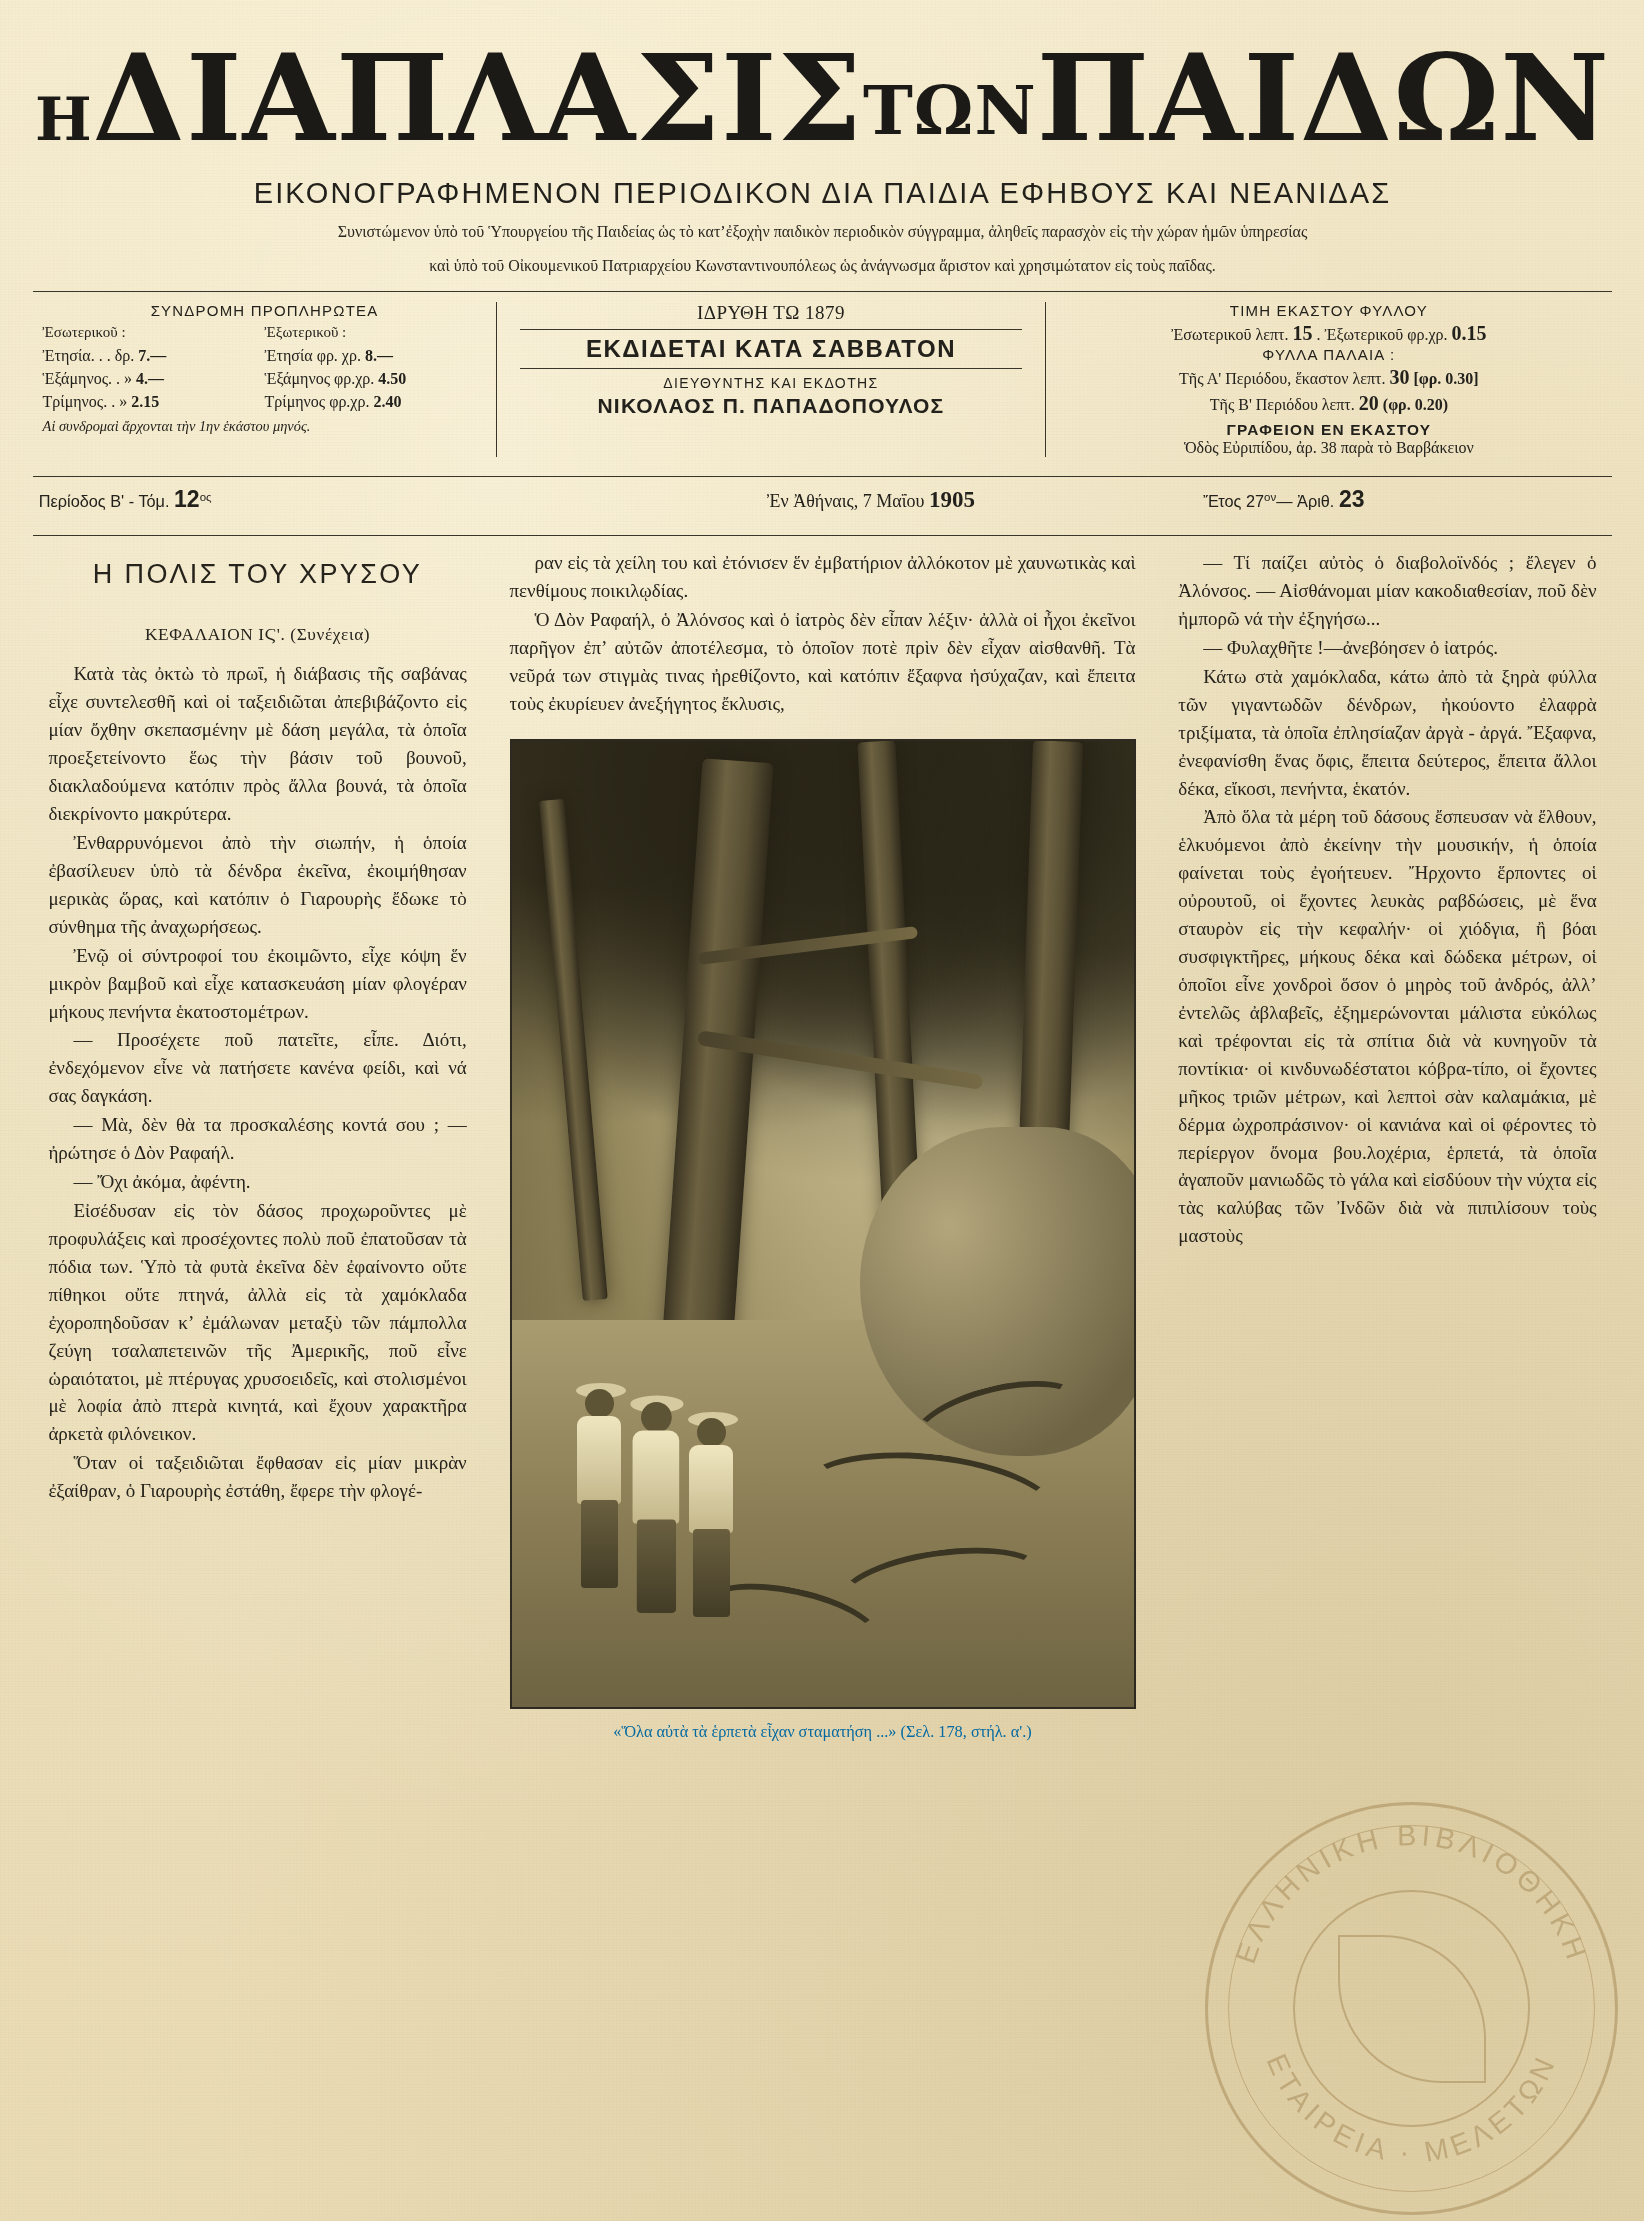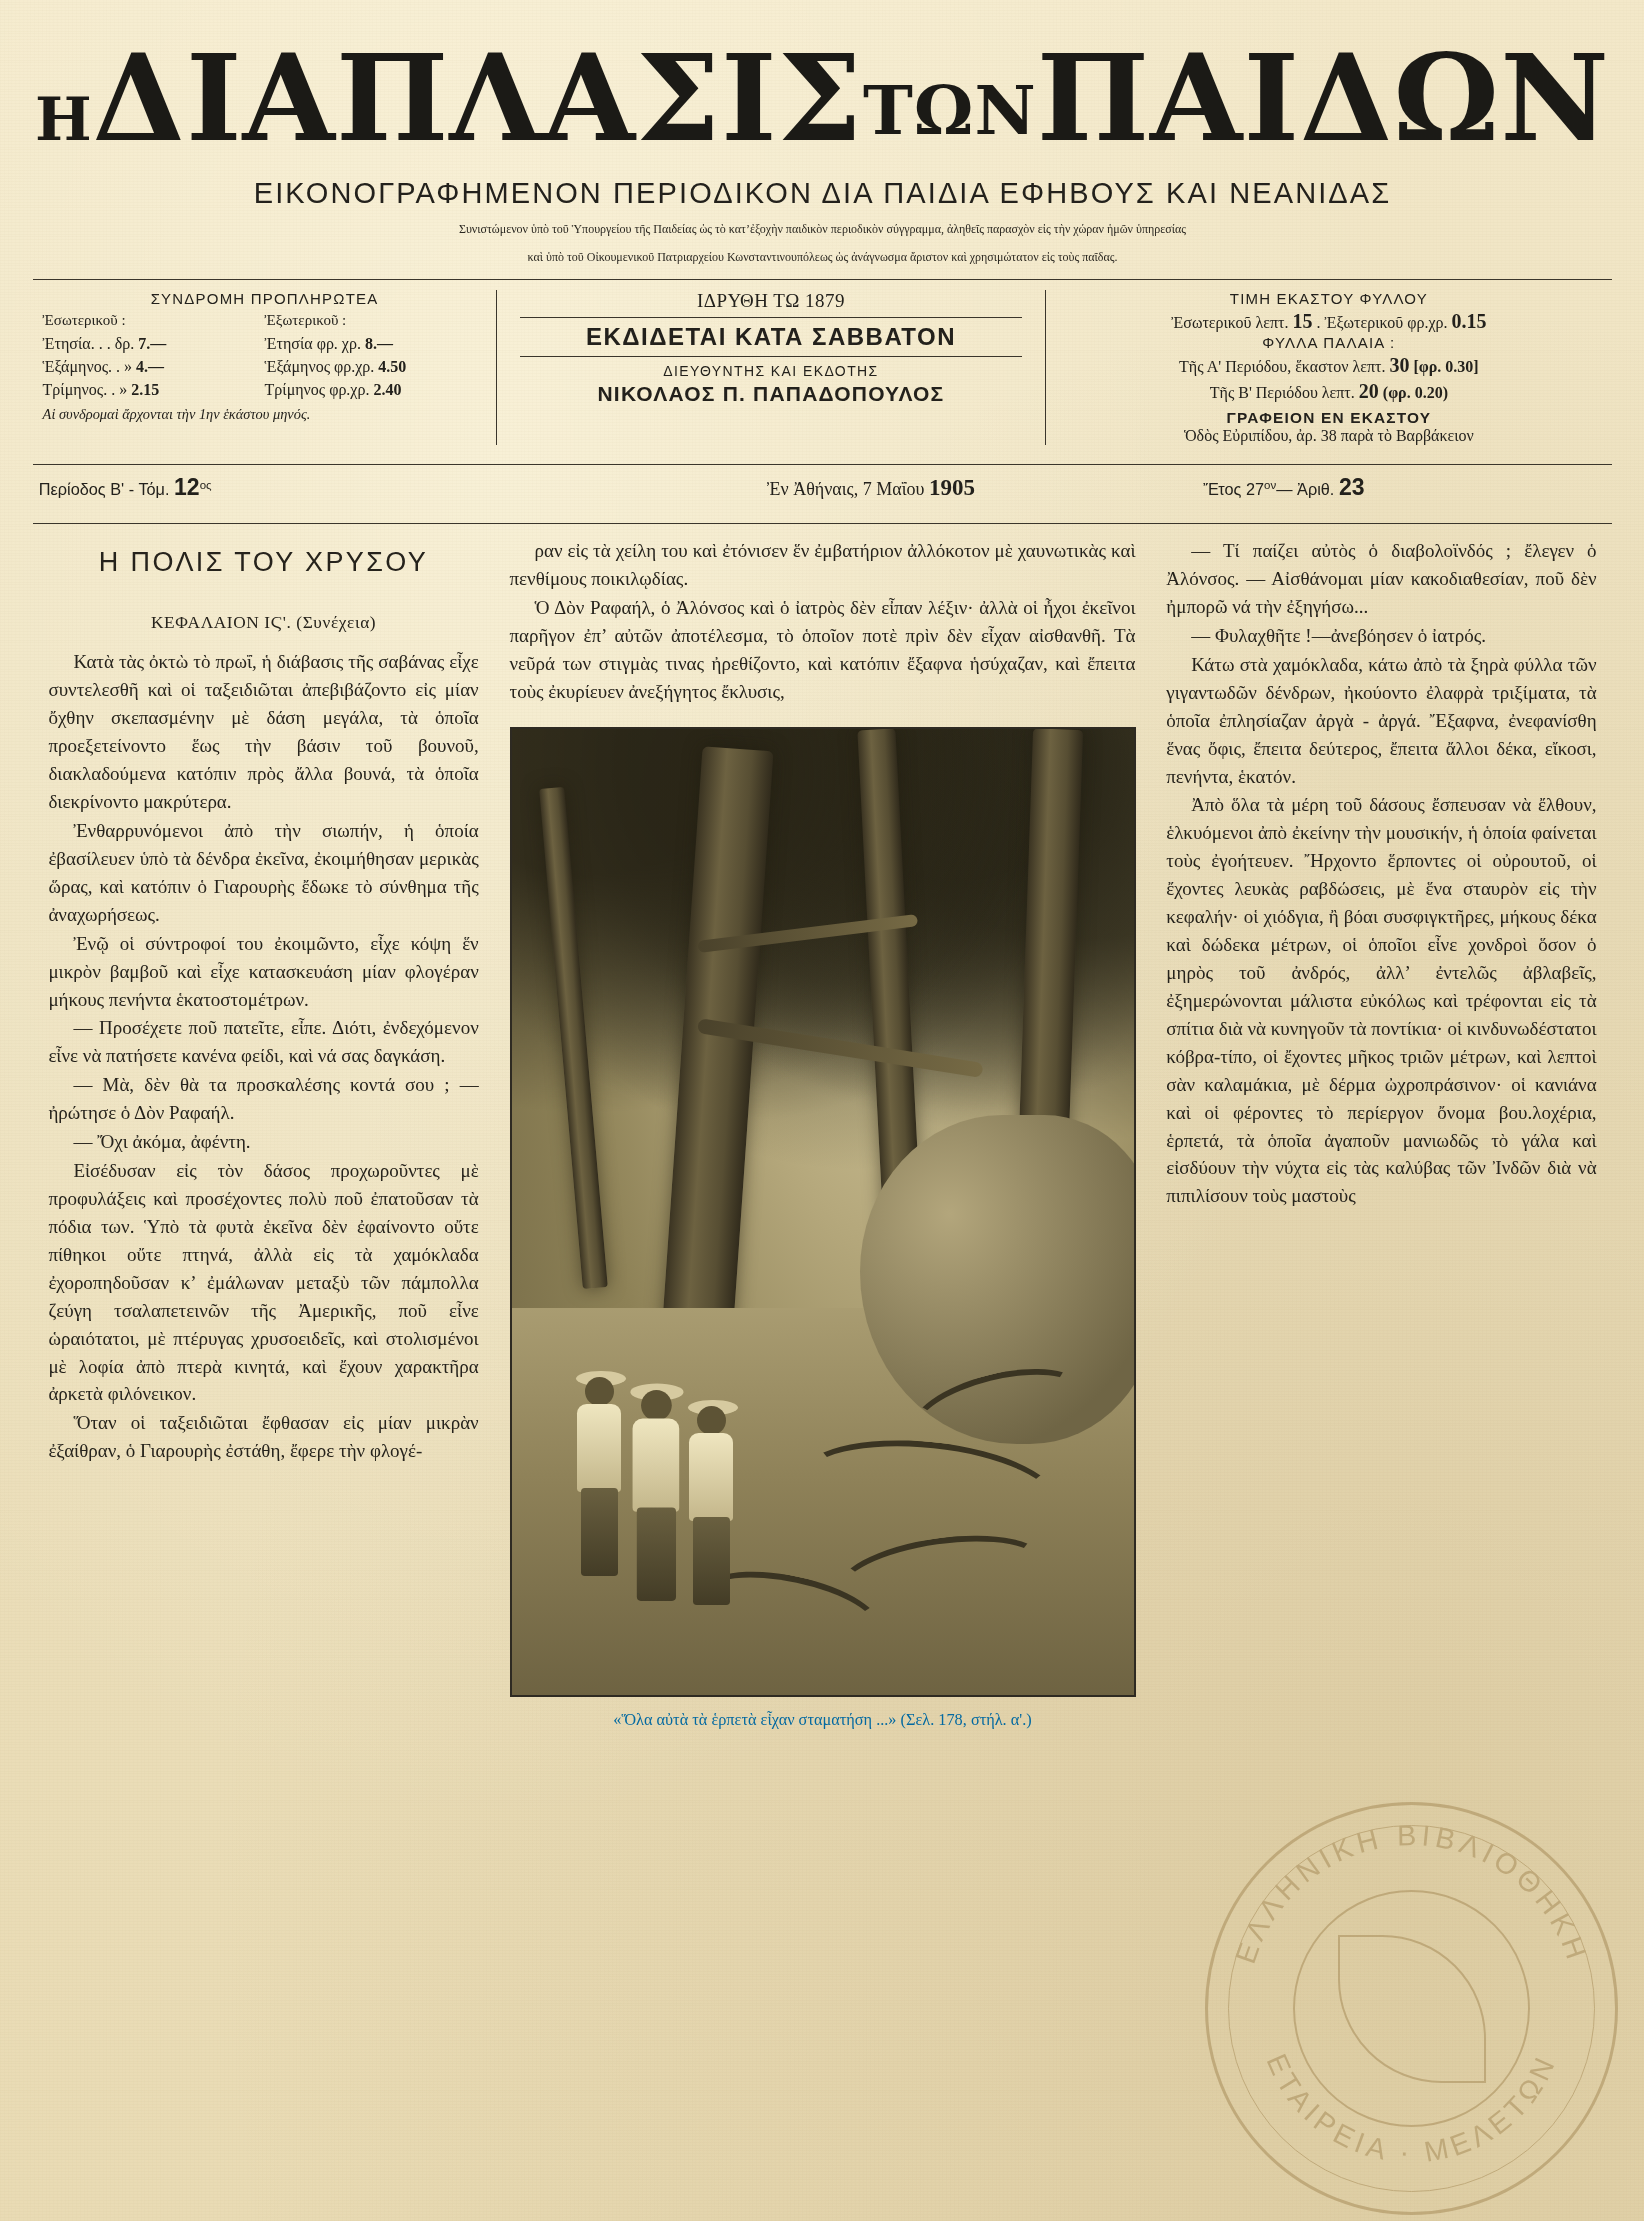--- a/index.html
+++ b/index.html
@@ -62,21 +62,21 @@
   .subtitle {
     margin-top: 24px;
     font-size: 29px;
     letter-spacing: 2.1px;
     color: #23211c;
     font-family: "Liberation Sans", sans-serif;
   }
   .blurb {
     margin: 9.6px auto 0;
     width: 1460px;
-    font-size: 12px;
+    font-size: 16px;
     line-height: 1.5;
     color: #2a2720;
   }
 
   .rule {
     border: 0;
     border-top: 1.9px solid #3a352b;
     margin: 13.4px 0 0 0;
   }
 
@@ -144,20 +144,21 @@
   .issueband .num { font-size: 23px; font-weight: 700; }
   .sup { font-size: 11.5px; vertical-align: super; }
 
   
   .body {
     display: flex;
     padding-top: 13.4px;
     height: 1460px;
     box-sizing: border-box;
     position: relative;
+    gap: 12px;
   }
   .col {
     width: 466px;
     padding: 0 15.4px;
     box-sizing: border-box;
     font-size: 19px;
     line-height: 1.47;
     text-align: justify;
     color: #26231c;
   }

